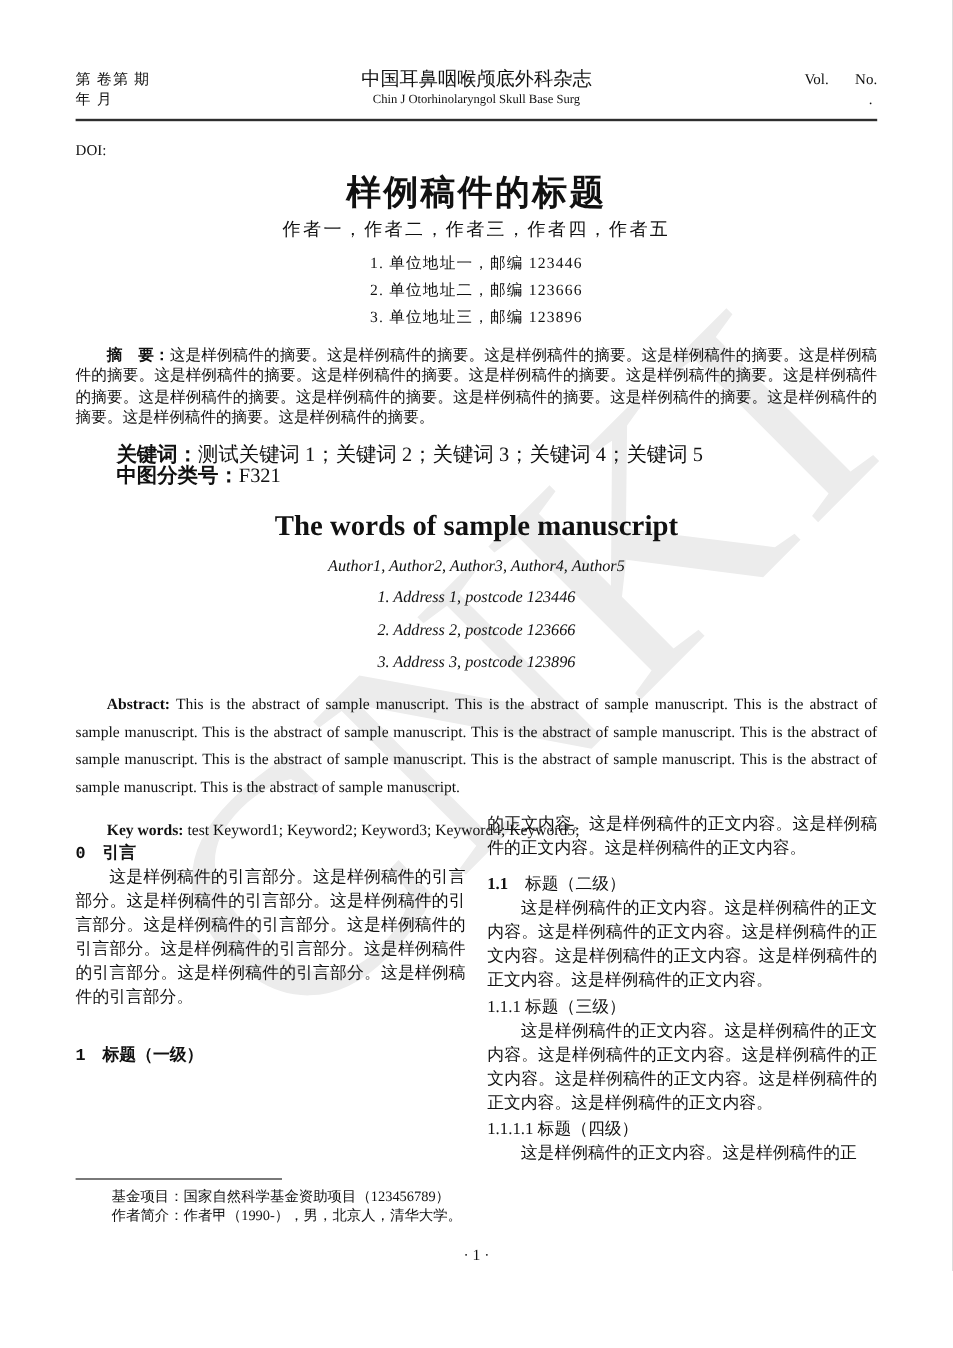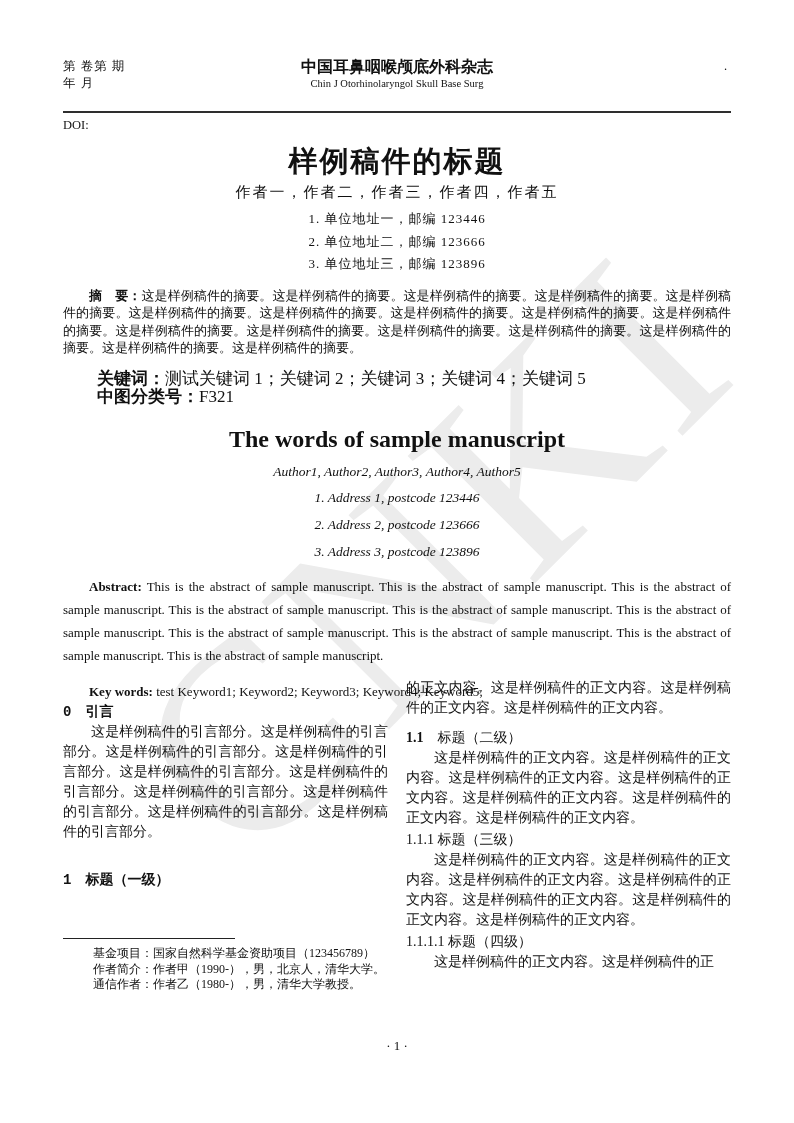--- a/index.html
+++ b/index.html
@@ -13,26 +13,26 @@
     font-family:"Liberation Serif",serif; font-size:275px; line-height:275px;
     color:#ececec; letter-spacing:8px; transform:rotate(-45deg);
     transform-origin:center center; z-index:0; user-select:none; white-space:nowrap;
   }
   .layer { position:absolute; inset:0; z-index:1; }
 
   
   .header {
     position:absolute; top:58px; left:63px; width:668px;
     display:grid; grid-template-columns:1fr auto 1fr; column-gap:8px;
-    padding-bottom:19px; border-bottom:2.5px solid #2e2e2e;
+    padding-bottom:7px; border-bottom:2.5px solid #2e2e2e;
   }
   .hdr-left  { font-size:12.5px; line-height:17px; letter-spacing:1px; }
   .hdr-center{ text-align:center; }
   .hdr-right { font-size:12.5px; line-height:17px; text-align:right; }
-  .journal-cn{ font-family:"Liberation Sans","DejaVu Sans",sans-serif; font-weight:bold; font-size:16px; line-height:18px; }
+  .journal-cn{ font-family:"Liberation Sans","DejaVu Sans",sans-serif; font-weight:normal; font-size:16px; line-height:18px; }
   .journal-en{ font-size:10.5px; line-height:15px; }
   .volno { display:flex; justify-content:flex-end; gap:22px; }
   .hdr-dot { margin-right:4px; }
 
   
   .stack { position:absolute; top:118px; left:63px; width:668px; }
   .doi { font-size:12.5px; line-height:15px; }
   .cn-title { margin-top:11px; text-align:center; font-size:29px; line-height:35px; font-weight:bold; letter-spacing:2px; }
   .cn-authors { margin-top:3px; text-align:center; font-size:15px; line-height:21px; letter-spacing:2px; }
   .cn-affils { margin-top:5px; text-align:center; font-size:13px; }
@@ -62,21 +62,21 @@
   .mt-intro{ margin-top:24px; }
   .mt-h1   { margin-top:28px; }
   .mt-p1   { margin-top:22px; }
   .mt-cont { margin-top:4px; }
   .mt-h11  { margin-top:10px; }
   .mt-p2   { margin-top:4px; }
   .mt-sm   { margin-top:2px; }
   .no-indent { text-indent:0 !important; }
 
   
-  .footnote { position:absolute; top:938px; left:63px; width:370px; font-size:12px; }
+  .footnote { position:absolute; top:982px; left:63px; width:370px; font-size:12px; }
   .fn-rule { width:172px; border-top:1.5px solid #222; margin-bottom:7px; }
   .footnote div { line-height:15.5px; padding-left:30px; }
   .page-num { position:absolute; top:1038px; left:0; width:794px; text-align:center; font-size:13px; }
 </style>
 </head>
 <body>
 
 <div class="page">
 
   <div class="watermark">CNKI</div>
@@ -86,20 +86,24 @@
     <div class="header">
       <div class="hdr-left">
         <div>第 卷第 期</div>
         <div>年 月</div>
       </div>
       <div class="hdr-center">
         <div class="journal-cn">中国耳鼻咽喉颅底外科杂志</div>
         <div class="journal-en">Chin J Otorhinolaryngol Skull Base Surg</div>
       </div>
       <div class="hdr-right">
+        <div class="volno">
+          <span>Vol.</span>
+          <span>No.</span>
+        </div>
         <div class="hdr-dot">.</div>
       </div>
     </div>
 
     <div class="stack">
       <div class="doi">DOI:</div>
 
       <div class="cn-title">样例稿件的标题</div>
       <div class="cn-authors">作者一，作者二，作者三，作者四，作者五</div>
       <div class="cn-affils">
@@ -138,19 +142,18 @@
         <p class="mt-sm">这是样例稿件的正文内容。这是样例稿件的正文内容。这是样例稿件的正文内容。这是样例稿件的正文内容。这是样例稿件的正文内容。这是样例稿件的正文内容。这是样例稿件的正文内容。</p>
         <div class="h-l34 mt-sm">1.1.1.1 标题（四级）</div>
         <p class="mt-sm">这是样例稿件的正文内容。这是样例稿件的正</p>
       </div>
     </div>
 
     <div class="footnote">
       <div class="fn-rule" style="padding-left:0;"></div>
       <div>基金项目：国家自然科学基金资助项目（123456789）</div>
       <div>作者简介：作者甲（1990-），男，北京人，清华大学。</div>
-      <div>通信作者：作者乙（1980-），男，清华大学教授。</div>
     </div>
 
     <div class="page-num">· 1 ·</div>
 
   </div>
 </div>
 
 </body></html>

